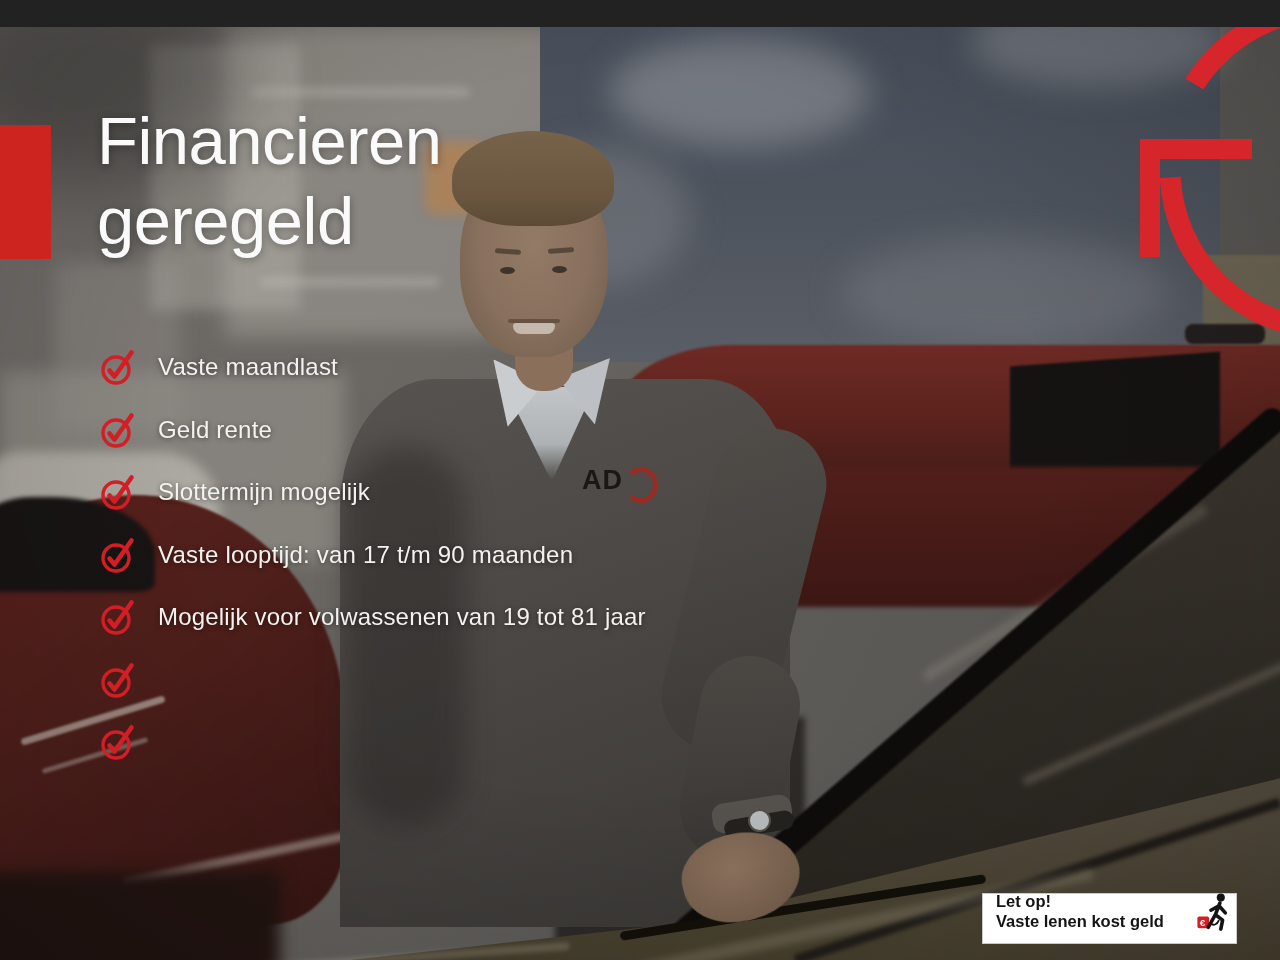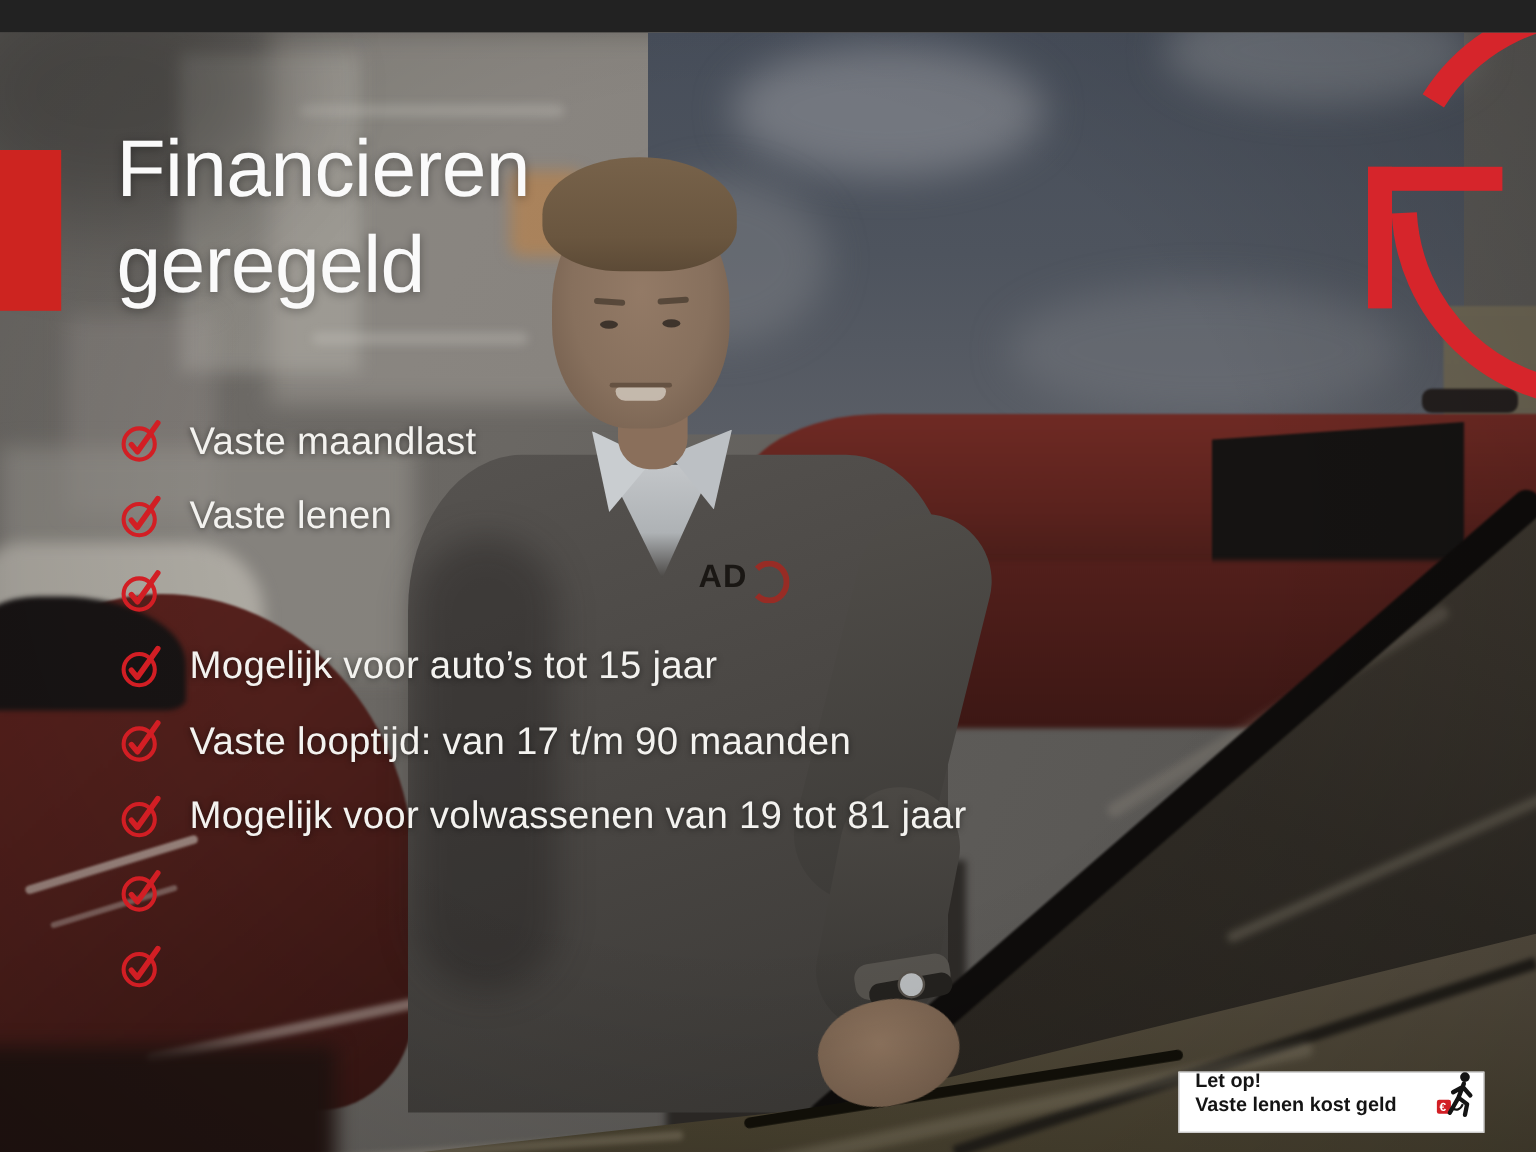--- a/index.html
+++ b/index.html
@@ -73,21 +73,21 @@
   .hand{left:682px;top:806px;width:118px;height:88px;background:radial-gradient(ellipse at 45% 40%,#8f755f,#7a6350 70%,#64503f 100%);border-radius:46% 54% 50% 50%;transform:rotate(-14deg);filter:blur(.5px);}
   .vignette{inset:0;background:radial-gradient(ellipse at 48% 42%,rgba(0,0,0,0) 45%,rgba(0,0,0,.22) 100%);}
   .top-left-shade{left:-60px;top:-60px;width:300px;height:220px;background:rgba(0,0,0,.28);border-radius:50%;filter:blur(40px);}
   
   .red-square{left:0;top:98px;width:51px;height:134px;z-index:10;}
   .title{left:97px;top:74px;z-index:10;margin:0;font-size:67px;line-height:80px;font-weight:500;
     color:#fafafa;letter-spacing:-.5px;text-shadow:0 2px 8px rgba(0,0,0,.35);}
   .checklist{left:100px;top:309px;z-index:10;margin:0;padding:0;list-style:none;position:absolute;}
   .check-item{position:relative;display:flex;align-items:center;height:62.5px;}
   .check-item .icon{position:relative;width:37px;height:40px;margin-right:21px;flex:0 0 auto;}
-  .check-item .label{position:relative;font-size:32px;color:#f3f2ef;letter-spacing:.2px;
+  .check-item .label{position:relative;font-size:24px;color:#f3f2ef;letter-spacing:.2px;
     text-shadow:0 1px 5px rgba(0,0,0,.5);white-space:nowrap;}
   .logo{left:1040px;top:0;width:240px;height:340px;z-index:9;}
   .credit-warning{left:982px;top:866px;width:255px;height:51px;z-index:10;background:#ffffff;
     border:1px solid #c9c9c9;box-sizing:border-box;display:flex;align-items:center;padding:4px 8px 18px 13px;}
   .credit-warning .txt{position:relative;flex:1;font-weight:bold;font-size:16.5px;line-height:19.5px;color:#141414;
     font-family:"Liberation Sans",sans-serif;}
   .credit-warning .txt div{position:relative;}
   .credit-warning svg{position:relative;flex:0 0 auto;}
 </style>
 </head>
@@ -183,38 +183,30 @@
       </span>
       <span class="label">Vaste maandlast</span>
     </li>
       <li class="check-item">
       <span class="icon">
         <svg width="37" height="40" viewBox="0 0 37 40">
           <circle cx="16" cy="23" r="13" fill="none" stroke="#d21e24" stroke-width="3.4"></circle>
           <path d="M9.5 23.5 L14.5 29.5 L31.5 5.5" fill="none" stroke="#d21e24" stroke-width="4.6" stroke-linecap="round" stroke-linejoin="round"></path>
         </svg>
       </span>
-      <span class="label">Vaste lenen</span>
-    </li>
-      <li class="check-item">
-      <span class="icon">
-        <svg width="37" height="40" viewBox="0 0 37 40">
-          <circle cx="16" cy="23" r="13" fill="none" stroke="#d21e24" stroke-width="3.4"></circle>
-          <path d="M9.5 23.5 L14.5 29.5 L31.5 5.5" fill="none" stroke="#d21e24" stroke-width="4.6" stroke-linecap="round" stroke-linejoin="round"></path>
-        </svg>
-      </span>
-    </li>
-      <li class="check-item">
-      <span class="icon">
-        <svg width="37" height="40" viewBox="0 0 37 40">
-          <circle cx="16" cy="23" r="13" fill="none" stroke="#d21e24" stroke-width="3.4"></circle>
-          <path d="M9.5 23.5 L14.5 29.5 L31.5 5.5" fill="none" stroke="#d21e24" stroke-width="4.6" stroke-linecap="round" stroke-linejoin="round"></path>
-        </svg>
-      </span>
-      <span class="label">Mogelijk voor auto’s tot 15 jaar</span>
+      <span class="label">Geld rente</span>
+    </li>
+      <li class="check-item">
+      <span class="icon">
+        <svg width="37" height="40" viewBox="0 0 37 40">
+          <circle cx="16" cy="23" r="13" fill="none" stroke="#d21e24" stroke-width="3.4"></circle>
+          <path d="M9.5 23.5 L14.5 29.5 L31.5 5.5" fill="none" stroke="#d21e24" stroke-width="4.6" stroke-linecap="round" stroke-linejoin="round"></path>
+        </svg>
+      </span>
+      <span class="label">Slottermijn mogelijk</span>
     </li>
       <li class="check-item">
       <span class="icon">
         <svg width="37" height="40" viewBox="0 0 37 40">
           <circle cx="16" cy="23" r="13" fill="none" stroke="#d21e24" stroke-width="3.4"></circle>
           <path d="M9.5 23.5 L14.5 29.5 L31.5 5.5" fill="none" stroke="#d21e24" stroke-width="4.6" stroke-linecap="round" stroke-linejoin="round"></path>
         </svg>
       </span>
       <span class="label">Vaste looptijd: van 17 t/m 90 maanden</span>
     </li>

